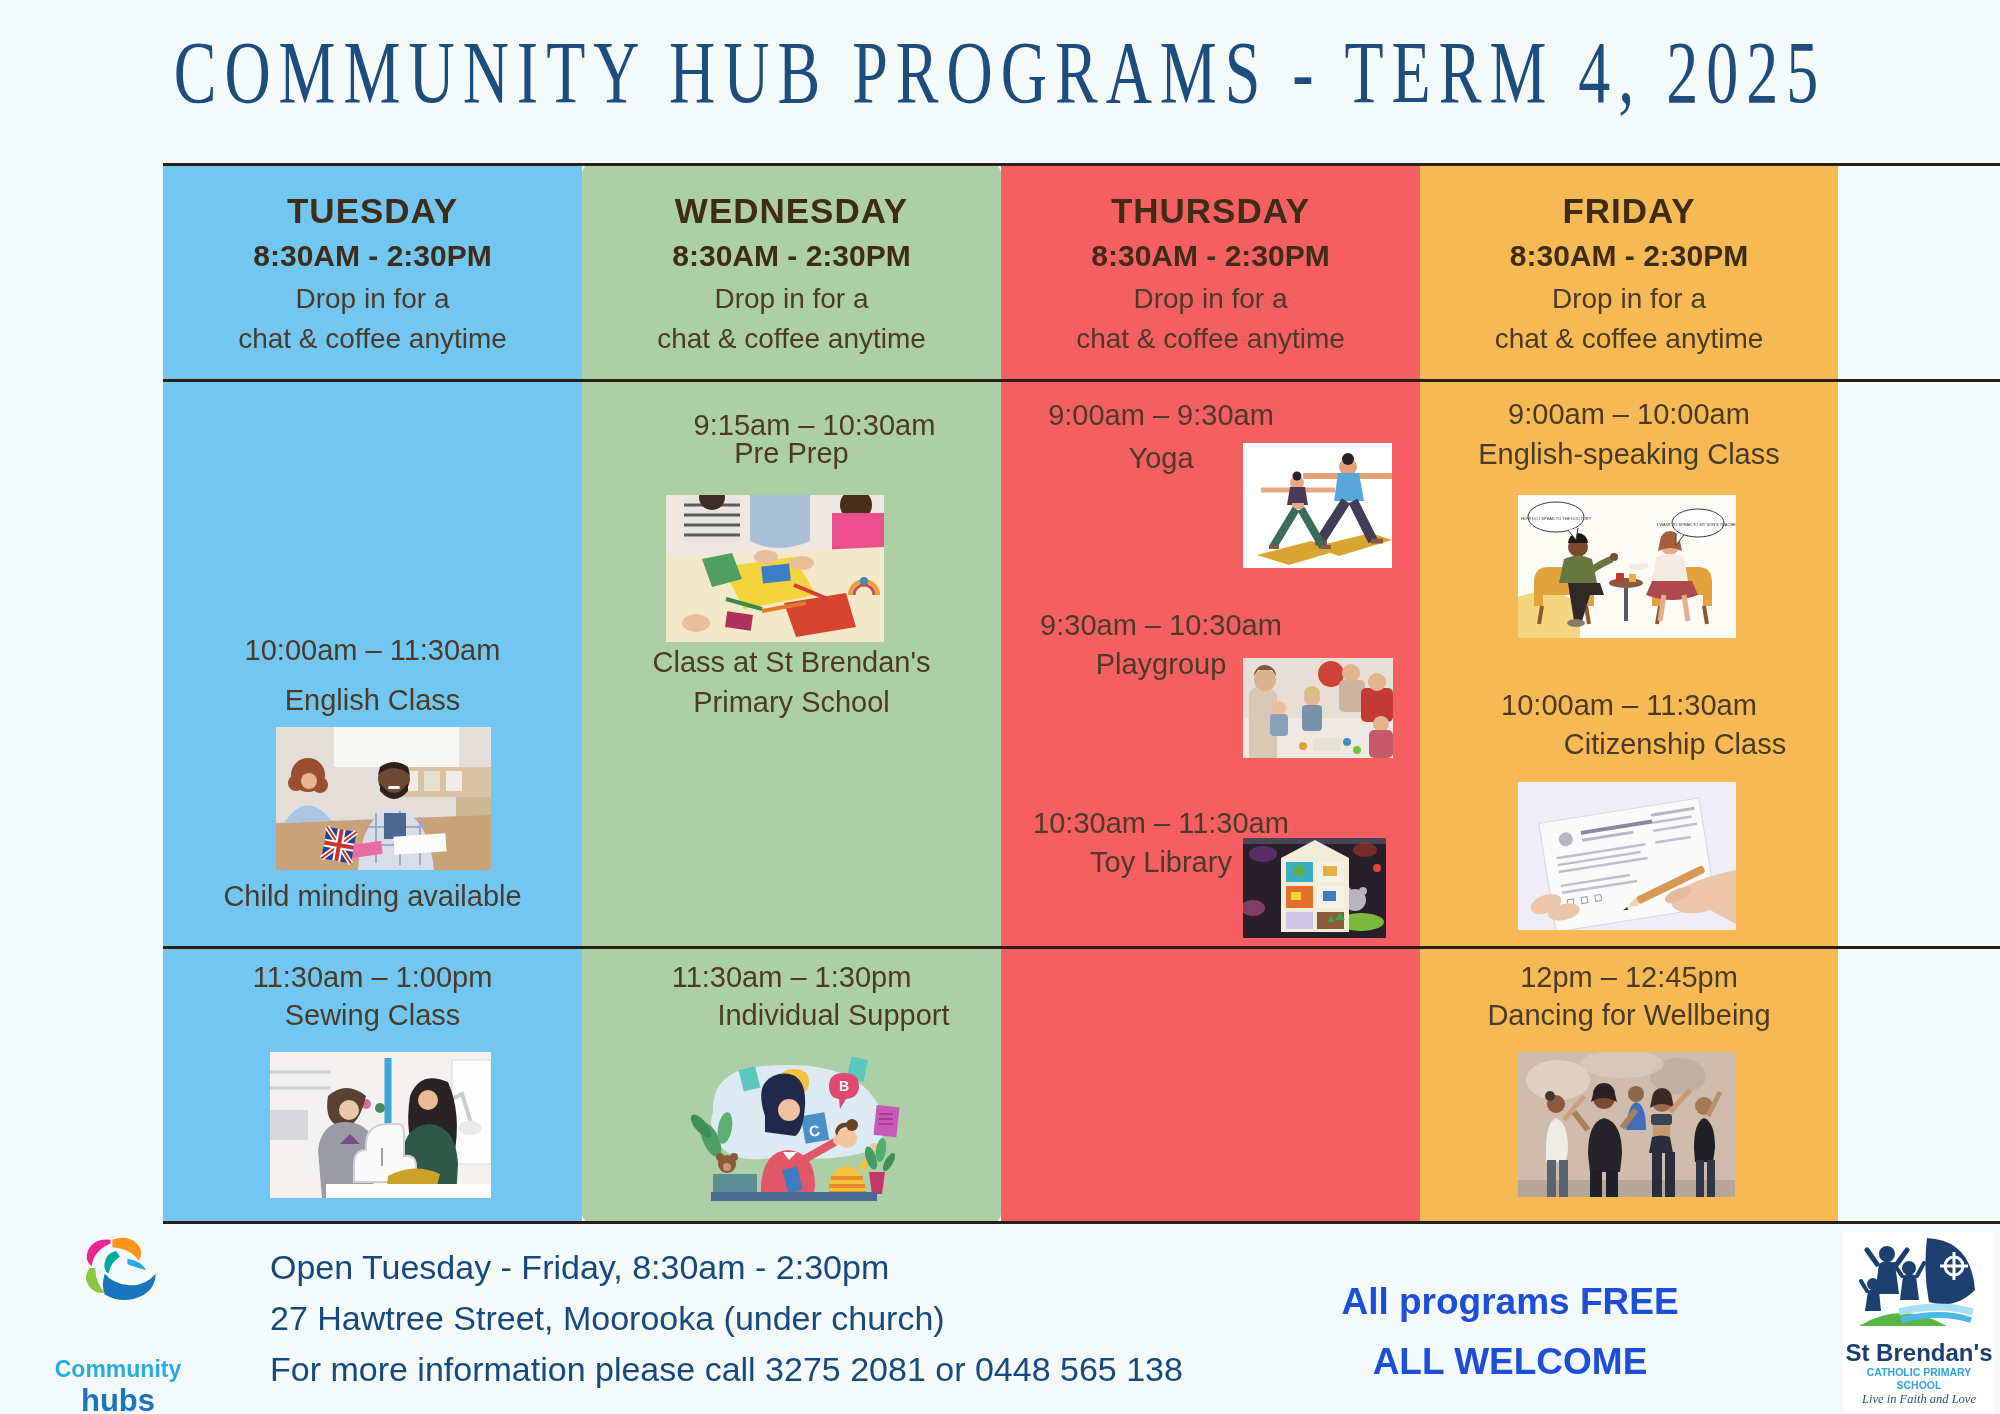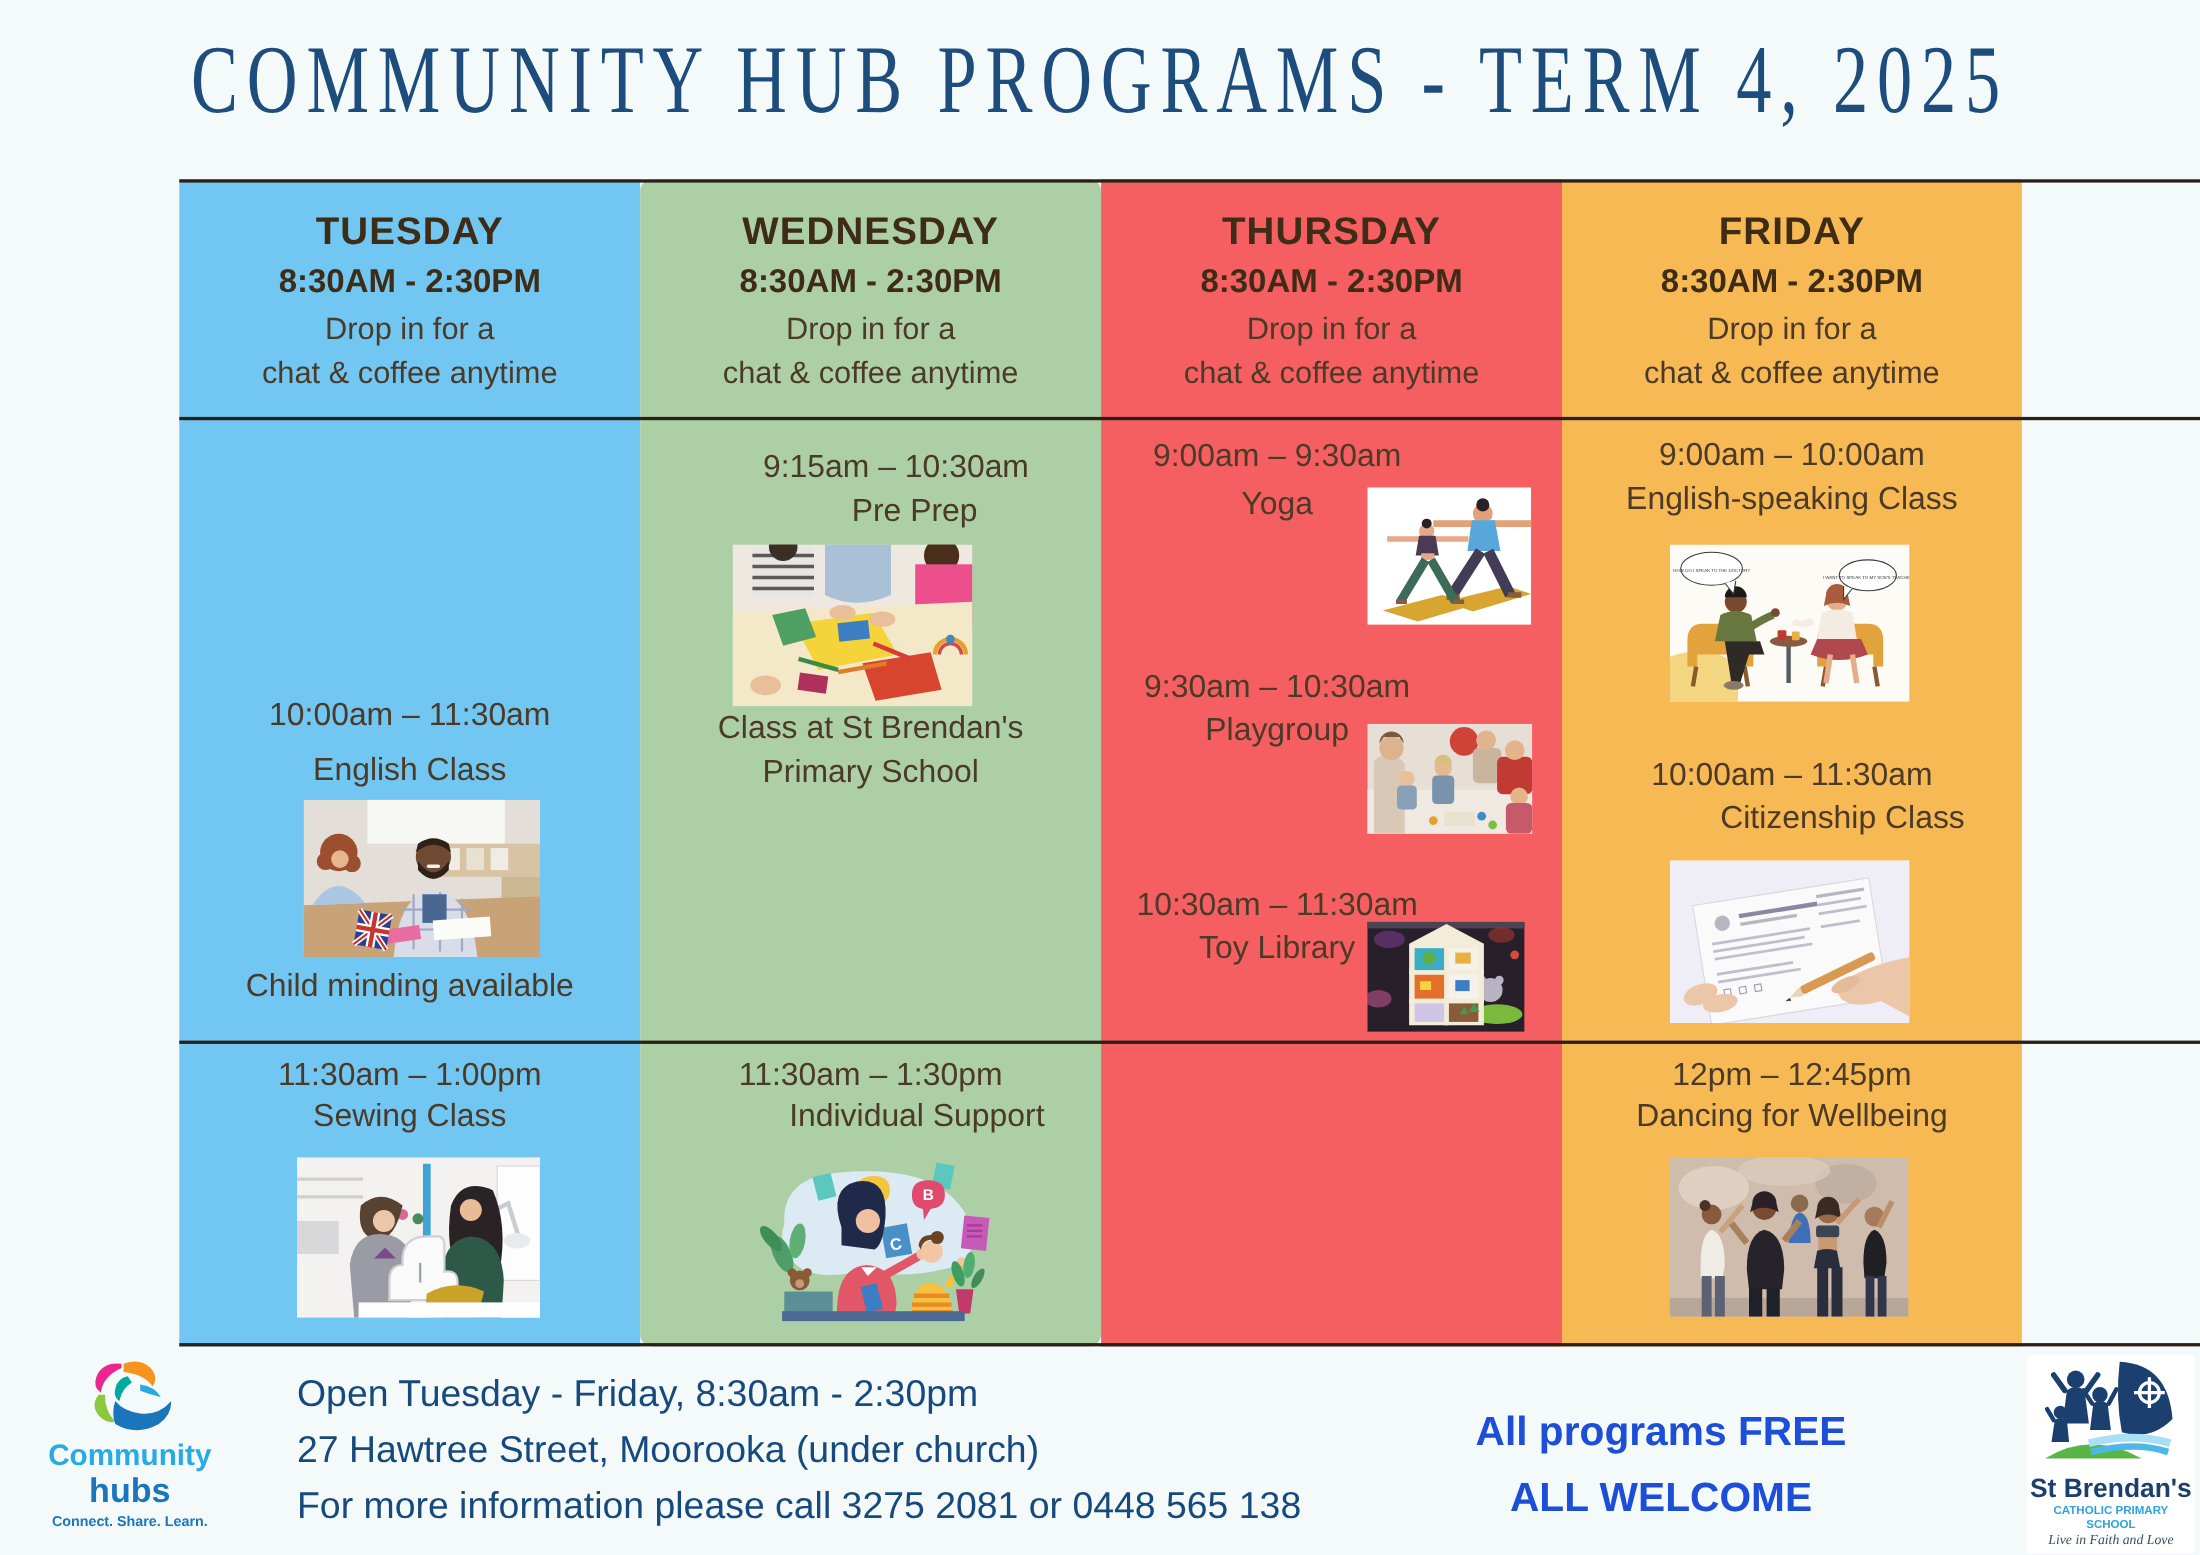--- a/index.html
+++ b/index.html
@@ -16,21 +16,21 @@
   .day{font-weight:700;font-size:35px;color:#3e2c17;letter-spacing:1px;line-height:42px;}
   .hours{font-weight:700;font-size:30px;color:#3e2c17;line-height:38px;}
   .drop{font-size:28px;color:#4b3a28;}
   .thu-left{width:320px;left:0;}
   .ph{position:absolute;}
   .ph svg{display:block;}
   .footer-text{position:absolute;left:270px;top:1242px;color:#16497d;font-size:34px;line-height:51px;}
   .free{position:absolute;left:1340px;top:1272px;width:340px;text-align:center;color:#1d4ed8;
         font-weight:700;font-size:37px;line-height:60px;}
   .hub-logo{position:absolute;left:30px;top:1236px;width:176px;text-align:center;}
-  .hub-name1{color:#29abe2;font-weight:700;font-size:27px;line-height:32px;}
+  .hub-name1{color:#29abe2;font-weight:700;font-size:23px;line-height:32px;margin-top:47px;}
   .hub-name2{color:#1a75bc;font-weight:700;font-size:31px;line-height:32px;}
   .hub-tag{color:#1a75bc;font-weight:700;font-size:13px;margin-top:4px;}
   .school{position:absolute;left:1843px;top:1232px;width:152px;height:180px;background:#ffffff;text-align:center;}
   .school-name{color:#1b3f6e;font-weight:700;font-size:24px;line-height:26px;}
   .school-sub{color:#2ea3dc;font-weight:700;font-size:10.5px;line-height:13px;}
   .school-motto{color:#33505c;font-style:italic;font-size:12.5px;font-family:"Liberation Serif",serif;}
 </style>
 </head>
 <body>
 
@@ -115,21 +115,21 @@
       </div>
     </div>
 
     <div class="col c1" style="background: rgb(173, 207, 166);">
       <div class="ct day" style="top:27px;">WEDNESDAY</div>
       <div class="ct hours" style="top:74px;">8:30AM - 2:30PM</div>
       <div class="ct drop" style="top:117px;">Drop in for a</div>
       <div class="ct drop" style="top:157px;">chat &amp; coffee anytime</div>
 
       <div class="ct" style="top:243px;margin-left:23px;">9:15am – 10:30am</div>
-      <div class="ct" style="top:283px;padding-left:40px;">Pre Prep</div>
+      <div class="ct" style="top:271px;">Pre Prep</div>
       <div class="ph" style="left:84px;top:332px;">
         <svg width="218" height="147" viewBox="0 0 218 147">
           <rect width="218" height="147" fill="#efe8e0"></rect>
           <rect x="18" y="2" width="56" height="46" fill="#e8e6e2"></rect>
           <path d="M18,10 h56 M18,20 h56 M18,30 h56 M18,40 h56" stroke="#5a5a5a" stroke-width="3"></path>
           <circle cx="46" cy="2" r="13" fill="#3a2e26"></circle>
           <path d="M84,0 h60 v46 Q112,60 84,46 Z" fill="#a9c0d6"></path>
           <circle cx="190" cy="10" r="16" fill="#4a2e1c"></circle>
           <rect x="166" y="18" width="52" height="56" fill="#ec4f8c"></rect>
           <path d="M0,62 L218,52 L218,147 L0,147 Z" fill="#f3e9c8"></path>

